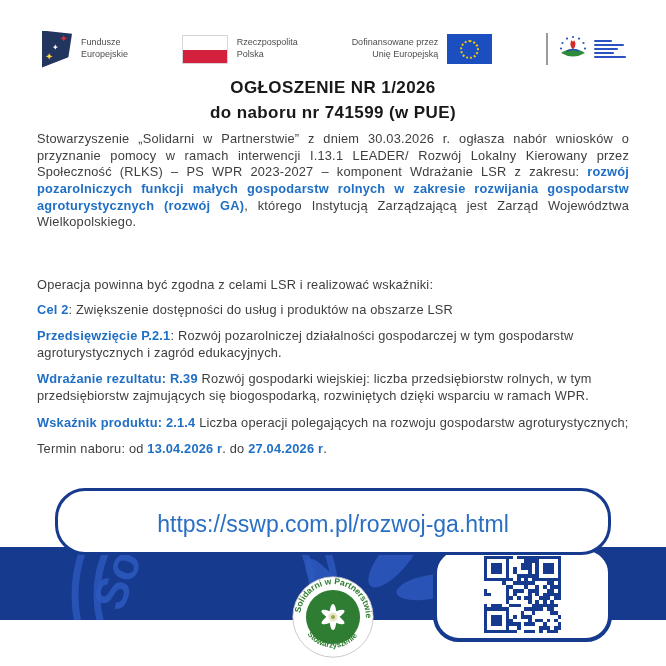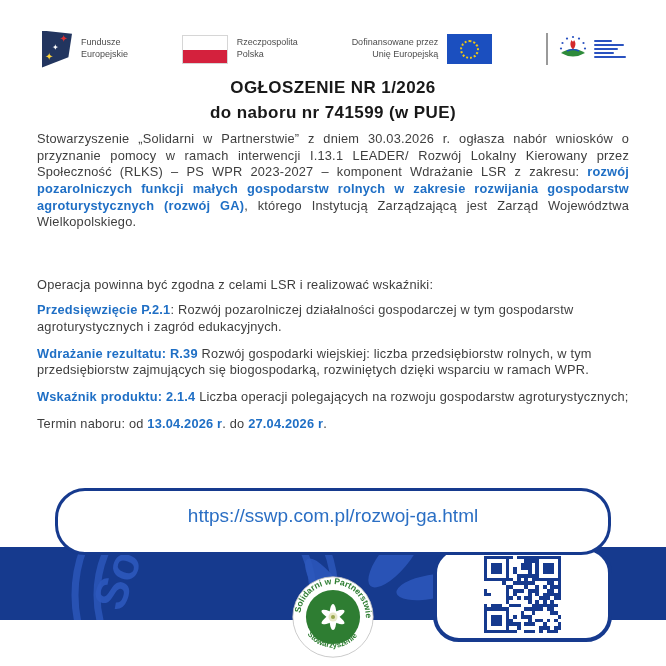--- a/index.html
+++ b/index.html
@@ -47,21 +47,21 @@
   .p-rez{margin-bottom:10px !important;}
   .p-prod{margin-bottom:10px !important;}
   .hl{color:#1f6fc5;font-weight:bold;}
   
   .blue-band{position:absolute;left:0;top:547px;width:666px;height:73px;
     background:#163a8e;z-index:1;overflow:hidden;}
   .info-box{position:absolute;left:55px;top:488px;width:556px;height:67px;
     background:#ffffff;border:3px solid #163a8e;border-radius:30px;z-index:4;
     box-sizing:border-box;text-align:center;padding-top:9px;}
   .info-heading{font-size:11px;font-weight:bold;color:#141414;line-height:1.4;letter-spacing:.2px;}
-  .info-url{font-size:19px;color:#2b6fc4;margin-top:5px;cursor:pointer;}
+  .info-url{font-size:23px;color:#2b6fc4;margin-top:11px;cursor:pointer;}
   .assoc-logo{position:absolute;left:292px;top:576px;width:82px;height:82px;z-index:5;}
   .qr-box{position:absolute;left:433px;top:547px;width:179px;height:95px;
     background:#ffffff;border:4px solid #163a8e;border-radius:26px;z-index:3;
     box-sizing:border-box;display:flex;align-items:center;justify-content:center;}
   .qr{width:78px;height:78px;display:grid;
     grid-template-rows:repeat(21,1fr);grid-template-columns:repeat(21,1fr);}
   .qr i{background:#163a8e;}
 </style>
 </head>
 <body>
@@ -130,20 +130,21 @@
   <div class="title">
     <div>OGŁOSZENIE NR 1/2026</div>
     <div>do naboru nr 741599 (w PUE)</div>
   </div>
 
   <div class="content">
     <p class="p-intro"><span>Stowarzyszenie „Solidarni w Partnerstwie” z dniem 30.03.2026 r. ogłasza nabór wniosków o przyznanie pomocy w ramach interwencji I.13.1 LEADER/ Rozwój Lokalny Kierowany przez Społeczność (RLKS) – PS WPR 2023-2027 – komponent Wdrażanie LSR z zakresu: </span><span class="hl">rozwój pozarolniczych funkcji małych gospodarstw rolnych w zakresie rozwijania gospodarstw agroturystycznych (rozwój GA)</span><span>, którego Instytucją Zarządzającą jest Zarząd Województwa Wielkopolskiego.</span></p>
 
     <p class="p-goals">Operacja powinna być zgodna z celami LSR i realizować wskaźniki:</p>
 
+    <p class="p-cel"><span class="hl">Cel 2</span><span>: Zwiększenie dostępności do usług i produktów na obszarze LSR</span></p>
 
     <p class="p-przed"><span class="hl">Przedsięwzięcie P.2.1</span><span>: Rozwój pozarolniczej działalności gospodarczej w tym gospodarstw agroturystycznych i zagród edukacyjnych.</span></p>
 
     <p class="p-rez"><span class="hl">Wdrażanie rezultatu: R.39</span><span> Rozwój gospodarki wiejskiej: liczba przedsiębiorstw rolnych, w tym przedsiębiorstw zajmujących się biogospodarką, rozwiniętych dzięki wsparciu w ramach WPR.</span></p>
 
     <p class="p-prod"><span class="hl">Wskaźnik produktu: 2.1.4</span><span> Liczba operacji polegających na rozwoju gospodarstw agroturystycznych;</span></p>
 
     <p><span>Termin naboru: od </span><span class="hl">13.04.2026 r</span><span>. do </span><span class="hl">27.04.2026 r</span><span>.</span></p>
   </div>
 

